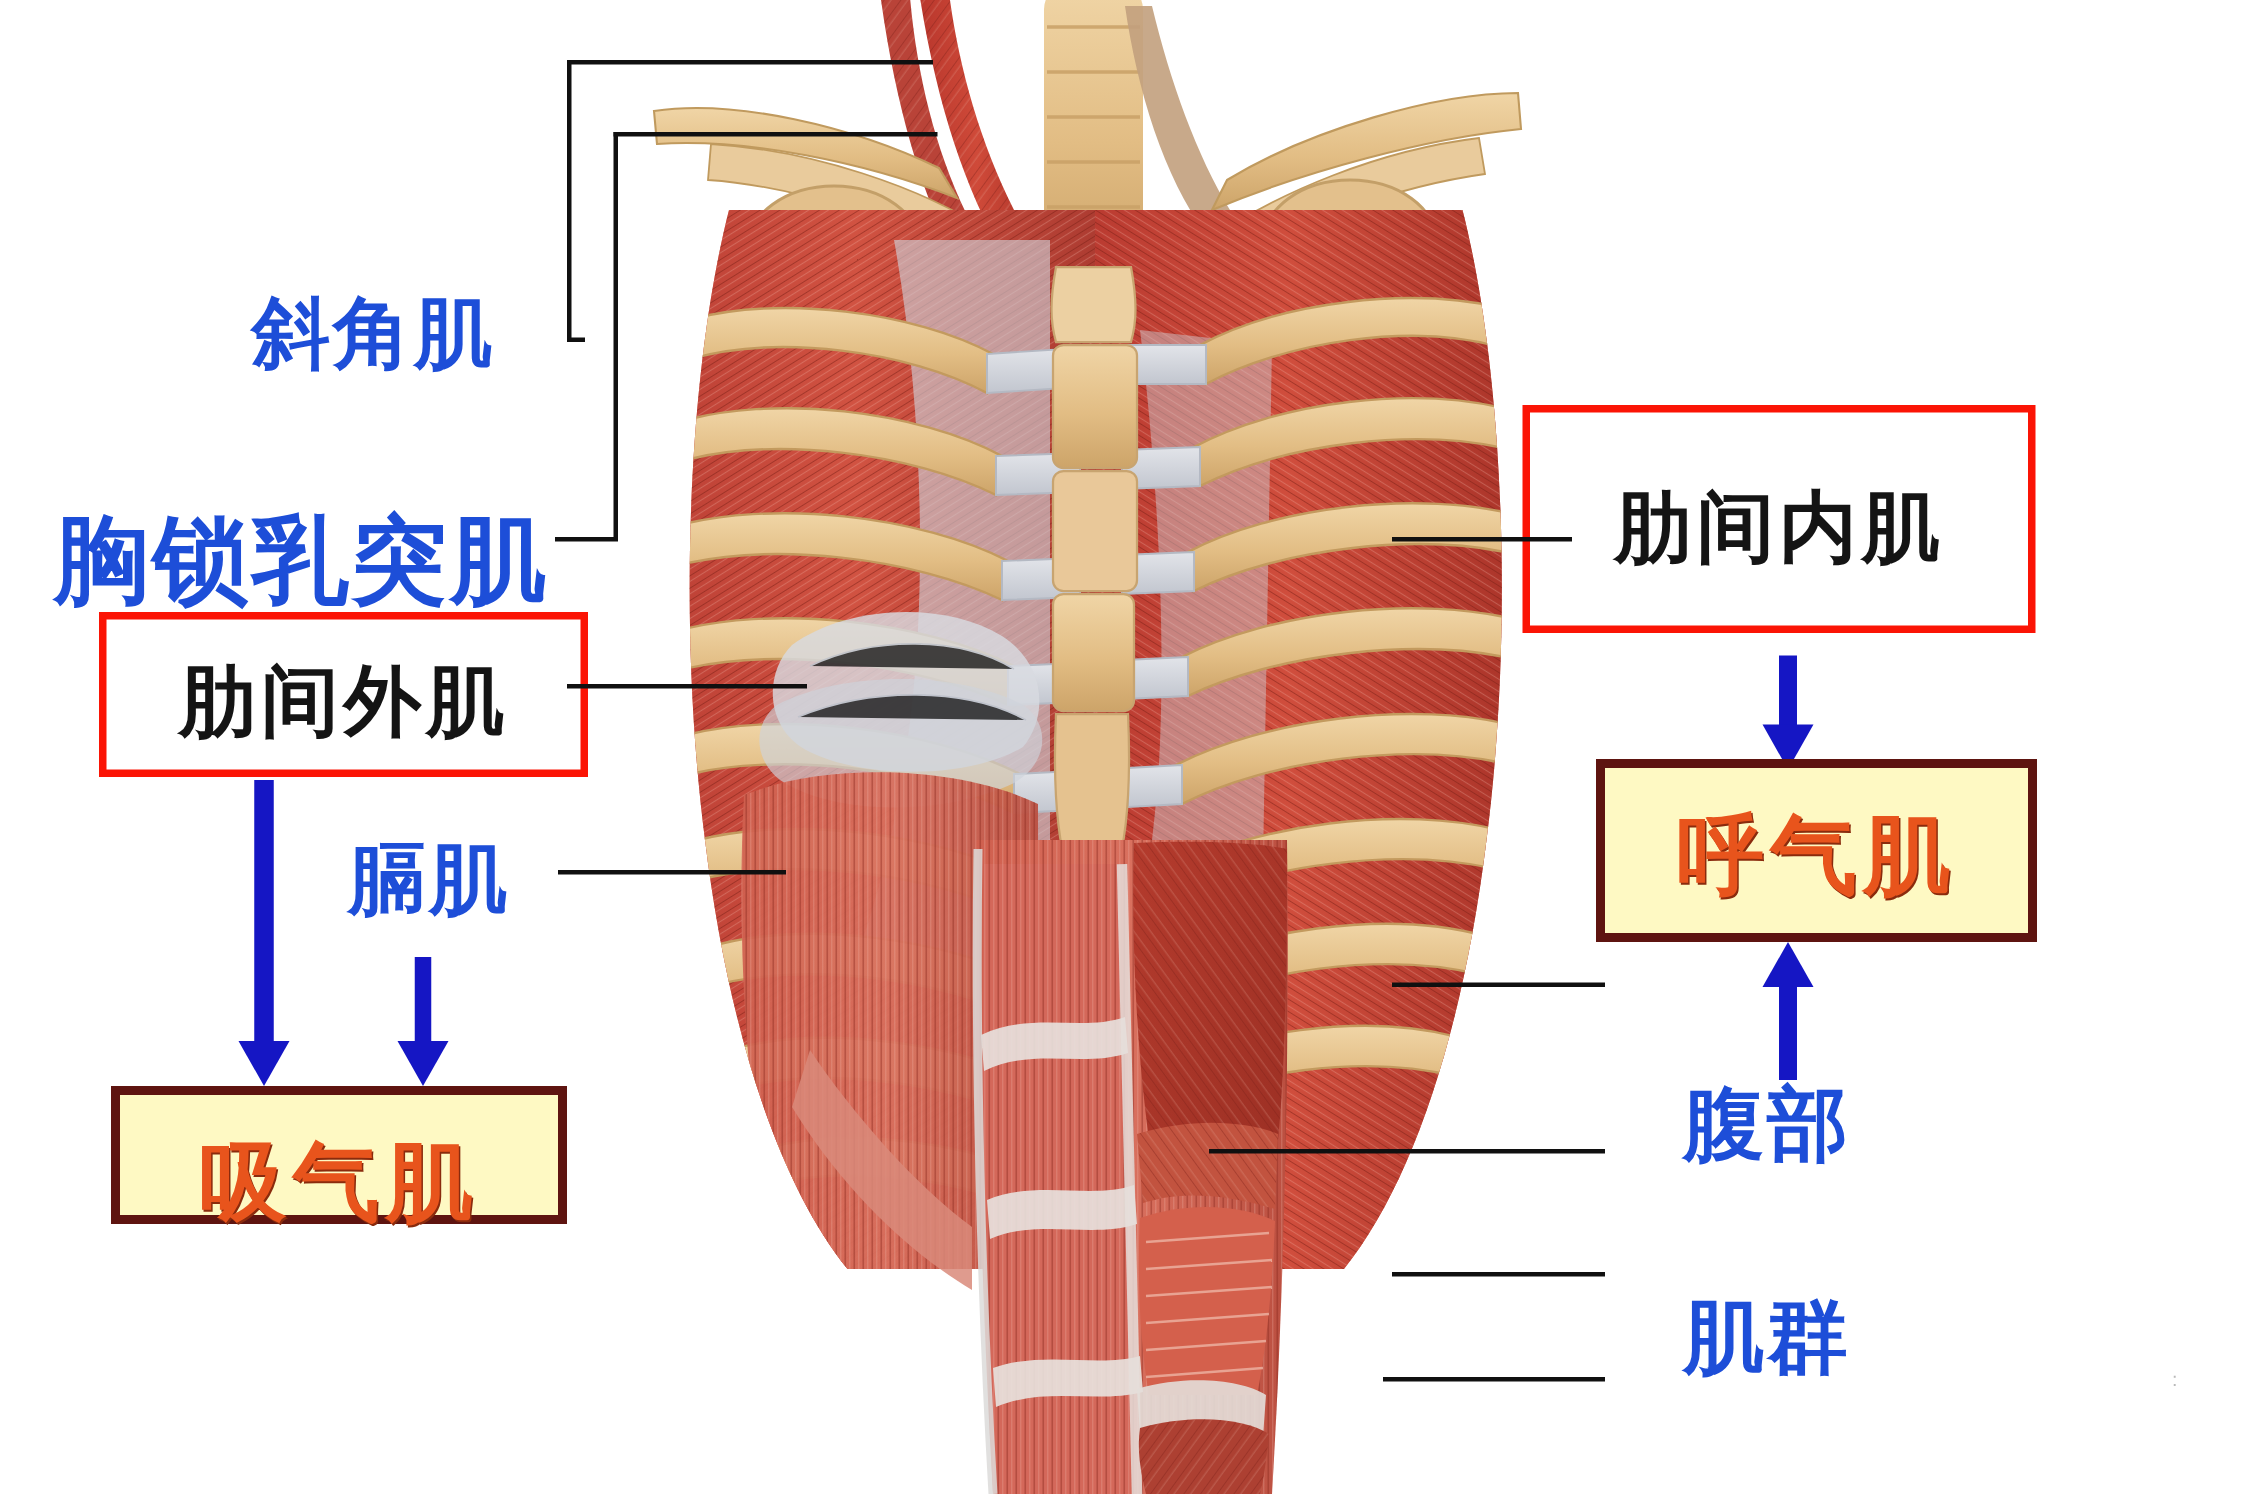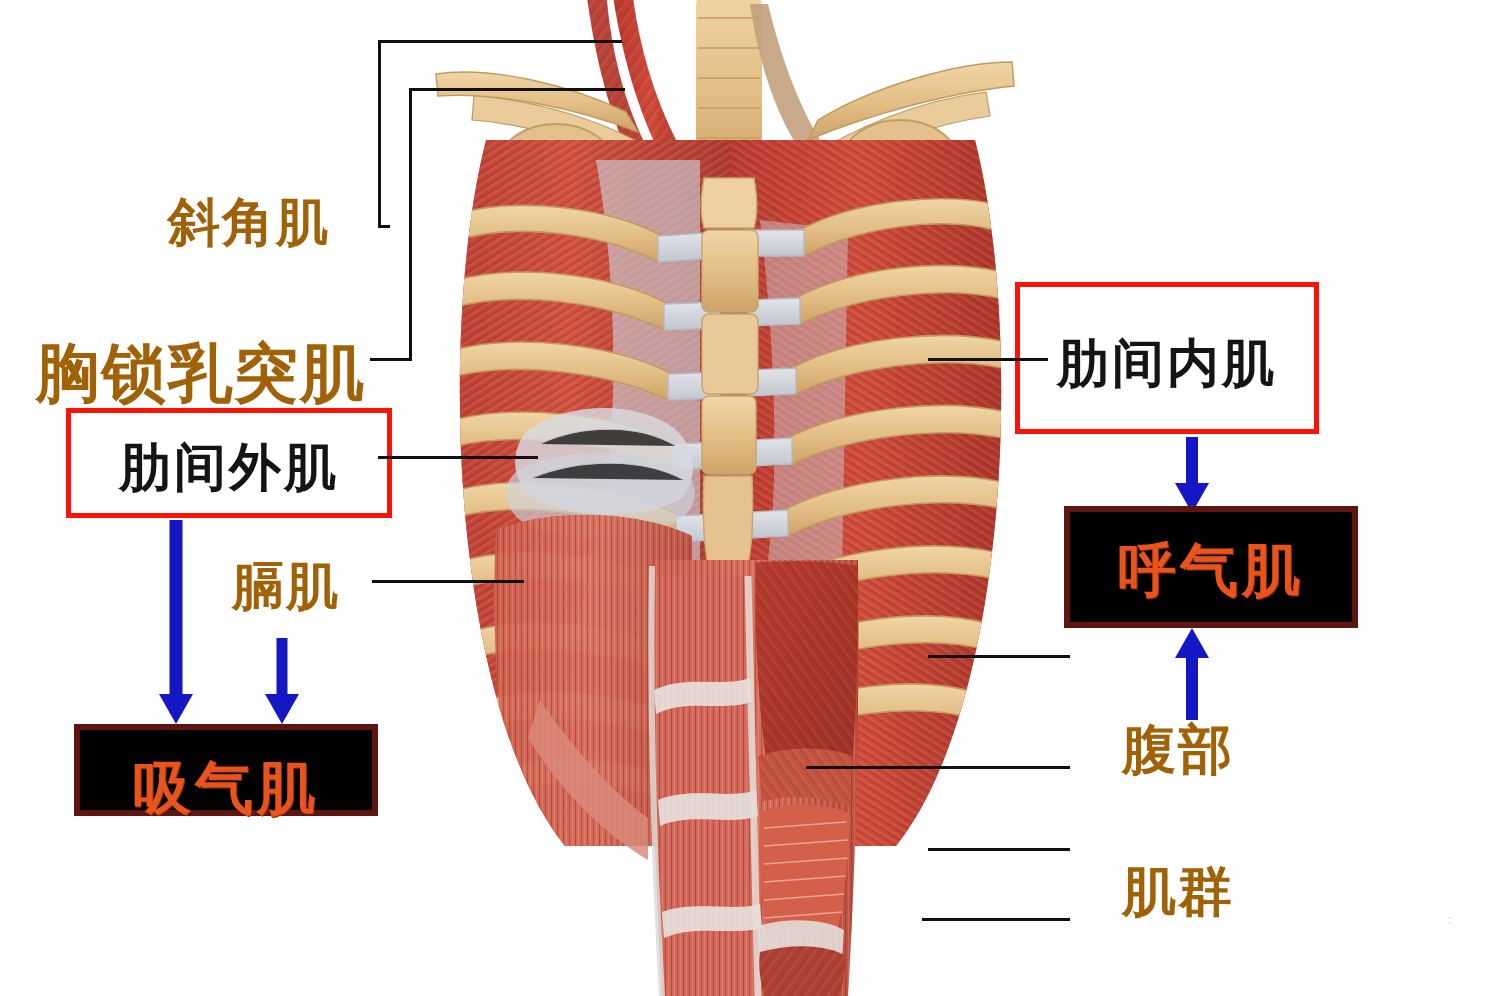--- a/index.html
+++ b/index.html
@@ -15,21 +15,21 @@
   #anatomy{
     position:absolute;
     left:400px;top:0px;
     width:660px;height:996px;
   }
   #anatomy svg{display:block;width:100%;height:100%;}
 
   
   .label{
     position:absolute;
-    color:#a16207;
+    color:#1d4ed8;
     font-weight:bold;
     letter-spacing:2px;
     white-space:nowrap;
     font-family:"DejaVu Sans","Liberation Sans",sans-serif;
   }
 
   
   .redbox{
     position:absolute;
     border:5px solid #fb1405;
@@ -43,21 +43,21 @@
     color:#141414;
     font-weight:bold;
     letter-spacing:3px;
     font-family:"DejaVu Sans","Liberation Sans",sans-serif;
   }
 
   
   .resultbox{
     position:absolute;
     border:6px solid #5e1410;
-    background:#000000;
+    background:#fef9c3;
     box-sizing:border-box;
   }
   .resultbox .boxtext{
     position:absolute;
     left:0;right:0;
     text-align:center;
     color:#e8541c;
     font-weight:bold;
     letter-spacing:4px;
     text-shadow:1px 1px 0 #8a2b0d;
@@ -377,21 +377,21 @@
   </div>
   <div class="arrow down" style="left:264px;top:638px;width:36px;height:86px;">
     <div class="shaft" style="top:0;width:11px;height:60px;"></div>
     <div class="head"></div>
   </div>
 
   <div class="resultbox" style="left:74px;top:724px;width:304px;height:92px;">
     <div class="boxtext" style="top:20px;font-size:58px;">吸气肌</div>
   </div>
 
-  <div class="redbox" style="left:1015px;top:282px;width:304px;height:152px;">
+  <div class="redbox" style="left:1015px;top:270px;width:342px;height:152px;">
     <div class="boxtext" style="top:42px;font-size:52px;">肋间内肌</div>
   </div>
 
   <div class="lline h" style="left:928px;top:358px;width:120px;"></div>
 
   <div class="arrow down" style="left:1174px;top:437px;width:36px;height:76px;">
     <div class="shaft" style="top:0;width:12px;height:50px;"></div>
     <div class="head"></div>
   </div>
 

